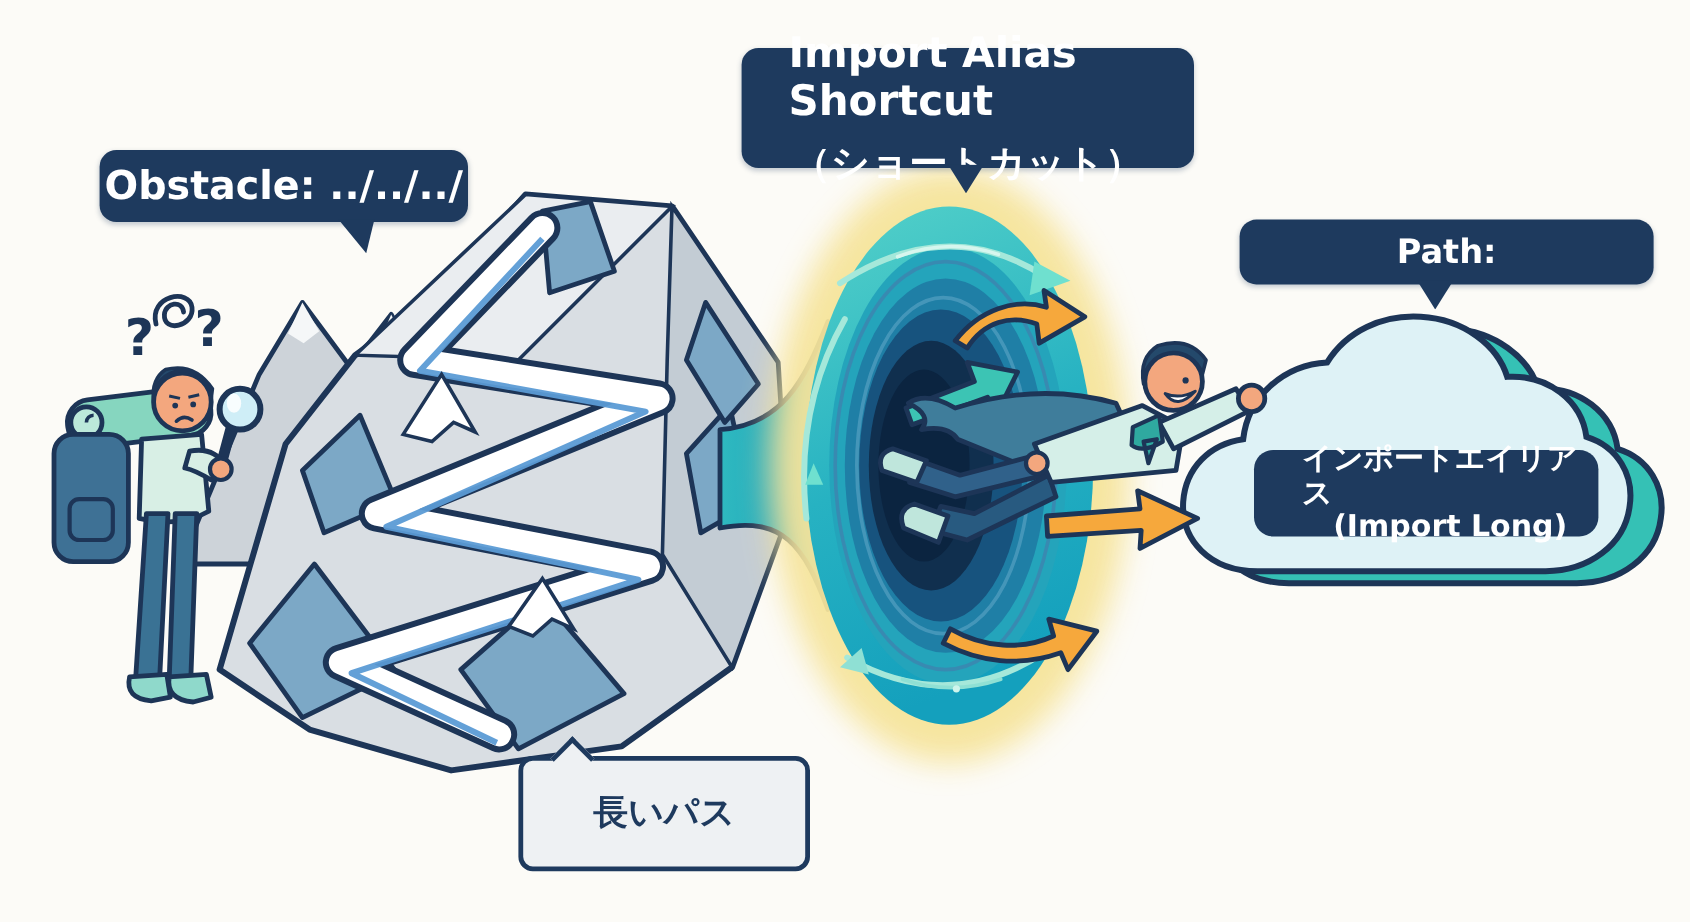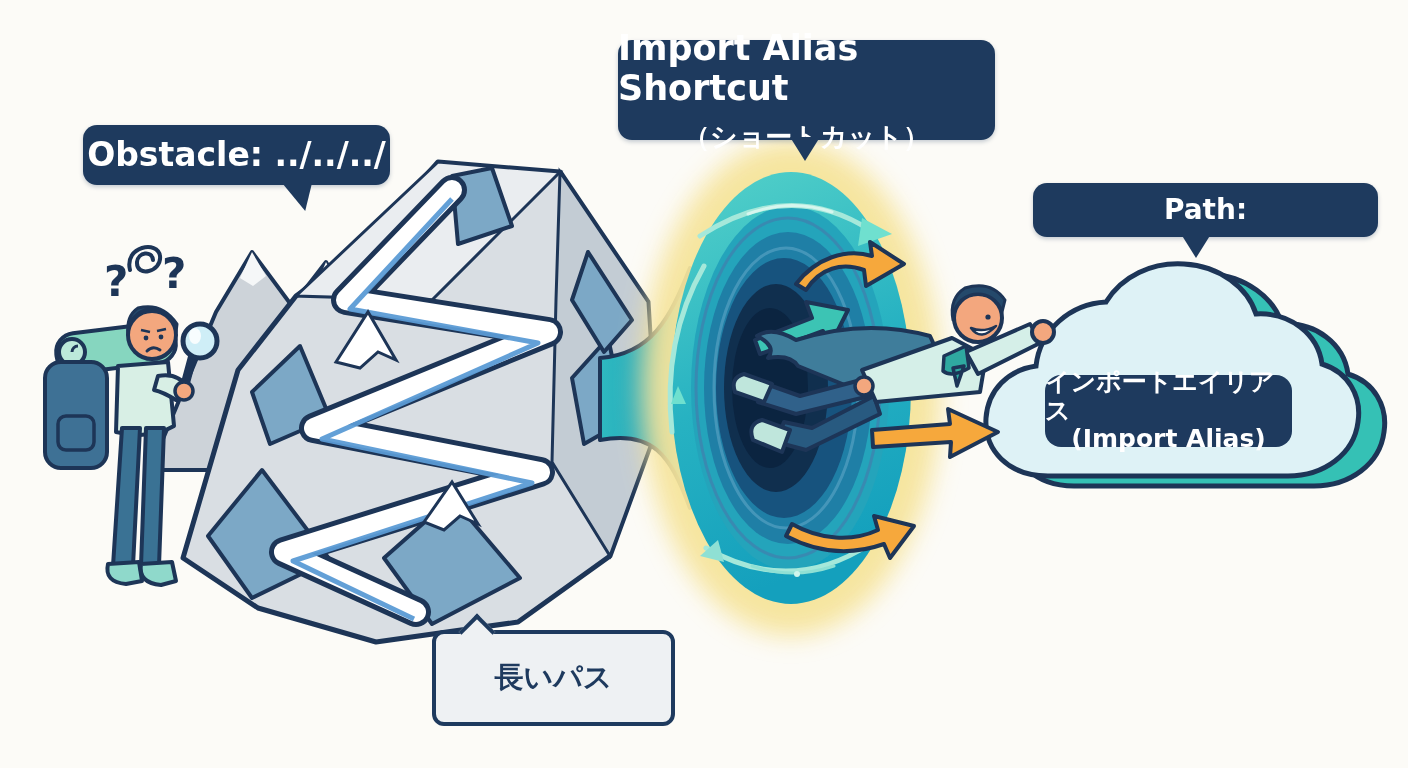--- a/index.html
+++ b/index.html
@@ -14,29 +14,29 @@
   .canvas svg{position:absolute;inset:0;}
   .bubble{position:absolute;background:var(--navy);color:#fff;font-weight:bold;
           border-radius:14px;display:flex;flex-direction:column;align-items:center;
           justify-content:center;line-height:1.15;box-shadow:0 2px 4px rgba(30,58,94,.25);}
   .tail-down{position:absolute;width:30px;height:24px;background:var(--navy);
              clip-path:polygon(8% 0,100% 0,55% 100%);}
   .obstacle{left:83px;top:125px;width:307px;height:60px;font-size:33px;}
   .obstacle .tail-down{left:195px;top:58px;width:34px;height:28px;
              clip-path:polygon(12% 0,100% 0,80% 100%);}
   .shortcut{left:618px;top:40px;width:377px;height:100px;}
-  .shortcut .line1{font-size:35px;}
-  .shortcut .line2{font-size:27px;margin-top:13px;}
+  .shortcut .line1{font-size:35px;padding-left:39px;}
+  .shortcut .line2{font-size:32px;margin-top:13px;}
   .shortcut .tail-down{left:172px;top:97px;}
   .pathbubble{left:1033px;top:183px;width:345px;height:54px;font-size:28px;
               flex-direction:column;gap:10px;}
   .pathbubble .tail-down{left:148px;top:51px;}
   .pathbubble .val{color:var(--teal);}
   .cloudlabel{left:1045px;top:375px;width:247px;height:72px;border-radius:16px;
-              font-size:25px;box-shadow:none;}
+              font-size:25px;box-shadow:none;padding-left:40px;}
   .longpath{left:432px;top:630px;width:235px;height:88px;background:var(--bubble-light);
             color:var(--navy);border:4px solid var(--navy);border-radius:12px;
             font-size:29px;box-shadow:none;gap:36px;}
   .tail-up{position:absolute;left:28px;top:-15px;width:22px;height:22px;
            background:var(--bubble-light);border-left:4px solid var(--navy);
            border-top:4px solid var(--navy);transform:rotate(45deg);}
 </style>
 </head>
 <body>
 
@@ -184,21 +184,21 @@
     <span class="tail-down" style="clip-path:polygon(0 0,100% 0,50% 100%);"></span>
   </div>
 
   <div class="bubble pathbubble">
     <span>Path:</span>
     <span class="tail-down" style="clip-path:polygon(0 0,100% 0,50% 100%);"></span>
   </div>
 
   <div class="bubble cloudlabel">
     <span>インポートエイリアス</span>
-    <span>(Import Alias)</span>
+    <span>(Import Long)</span>
   </div>
 
   <div class="bubble longpath">
     <span class="tail-up"></span>
     <span>長いパス</span>
   </div>
 
 </div>
 
 </body></html>

